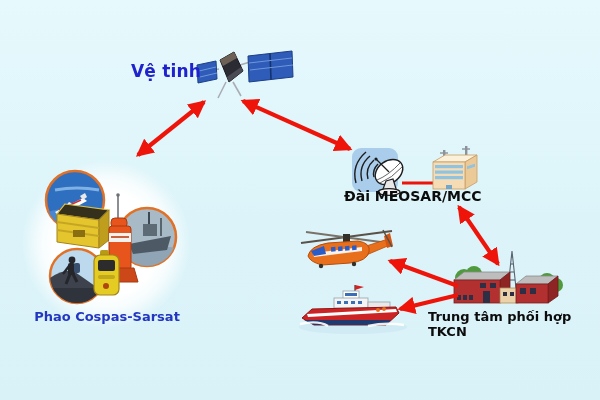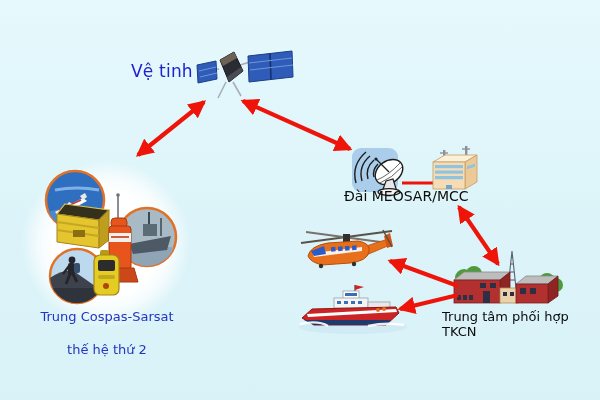--- a/index.html
+++ b/index.html
@@ -2,25 +2,25 @@
 <html><head>
 <meta charset="utf-8">
 <style>
   html,body{margin:0;padding:0;}
   .canvas{
     position:relative;width:600px;height:400px;overflow:hidden;
     background:linear-gradient(180deg,#e6f9fd 0%,#dcf4f9 55%,#d9f2f8 100%);
     font-family:"DejaVu Sans","Liberation Sans",sans-serif;
   }
   .abs{position:absolute;}
-  .lbl{font-weight:normal;white-space:pre-line;}
+  .lbl{font-weight:bold;white-space:pre-line;}
   .lbl-satellite{left:131px;top:61px;font-size:17px;color:#1f22cd;letter-spacing:.2px;}
   .lbl-beacon{left:18px;top:309px;width:178px;text-align:center;font-size:13px;line-height:16.5px;color:#2336c2;}
   .lbl-station{left:344px;top:188px;font-size:14px;color:#0c0c0c;}
-  .lbl-center{left:428px;top:309px;font-size:13px;color:#0c0c0c;margin-left:14px;}
+  .lbl-center{left:428px;top:309px;font-size:13px;color:#0c0c0c;}
   .white-disc{
     left:22px;top:160px;width:168px;height:168px;border-radius:50%;
     background:radial-gradient(closest-side,#ffffff 62%,rgba(255,255,255,.75) 78%,rgba(255,255,255,0) 100%);
   }
   svg{display:block;}
 </style>
 </head>
 <body>
 
 <div class="canvas">
@@ -125,22 +125,22 @@
       <g>
         <rect x="75" y="90" width="9" height="7" rx="2" fill="#b89a16"></rect>
         <rect x="69" y="95" width="25" height="40" rx="6" fill="#e5cc22" stroke="#a3841a" stroke-width="1.2"></rect>
         <rect x="73" y="100" width="17" height="11" rx="2" fill="#2c2c2c"></rect>
         <rect x="73" y="115" width="17" height="4" rx="2" fill="#c2a81c"></rect>
         <circle cx="81" cy="126" r="3" fill="#b0460f"></circle>
       </g>
     </svg>
   </div>
 
-  <div class="abs lbl lbl-beacon"><span>Trung Cospas-Sarsat</span><br>
-  <span>thế hệ thứ 2</span></div>
+  <div class="abs lbl lbl-beacon"><span>Phao Cospas-Sarsat</span><br>
+  </div>
 
   <div class="abs" style="left:348px;top:142px;width:136px;height:56px;">
     <svg width="136" height="56" viewBox="0 0 136 56">
 
       <rect x="4" y="6" width="46" height="44" rx="9" fill="#a9cdea"></rect>
 
       <g stroke="#1d1d1d" stroke-width="1.4" fill="none">
         <path d="M30,22 q-6,6 -4,13"></path>
         <path d="M26,18 q-9,8 -6,19"></path>
         <path d="M22,14 q-12,10 -8,25"></path>

